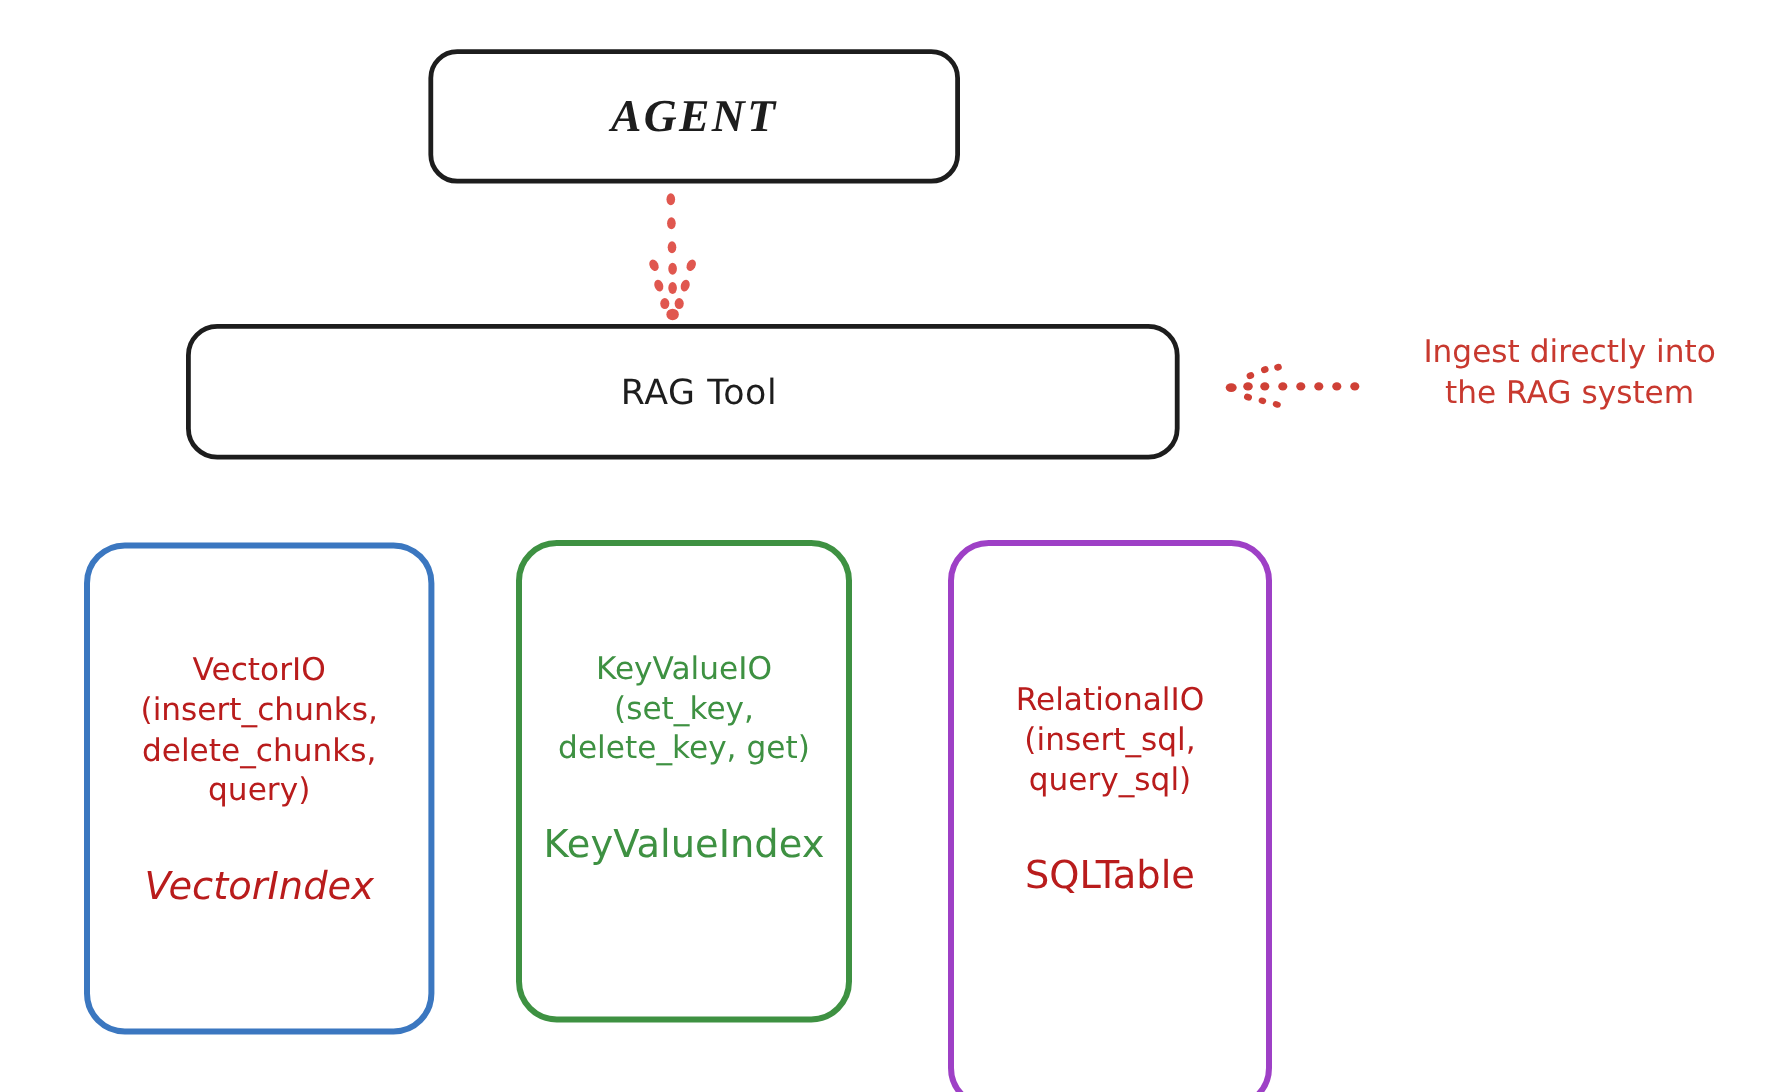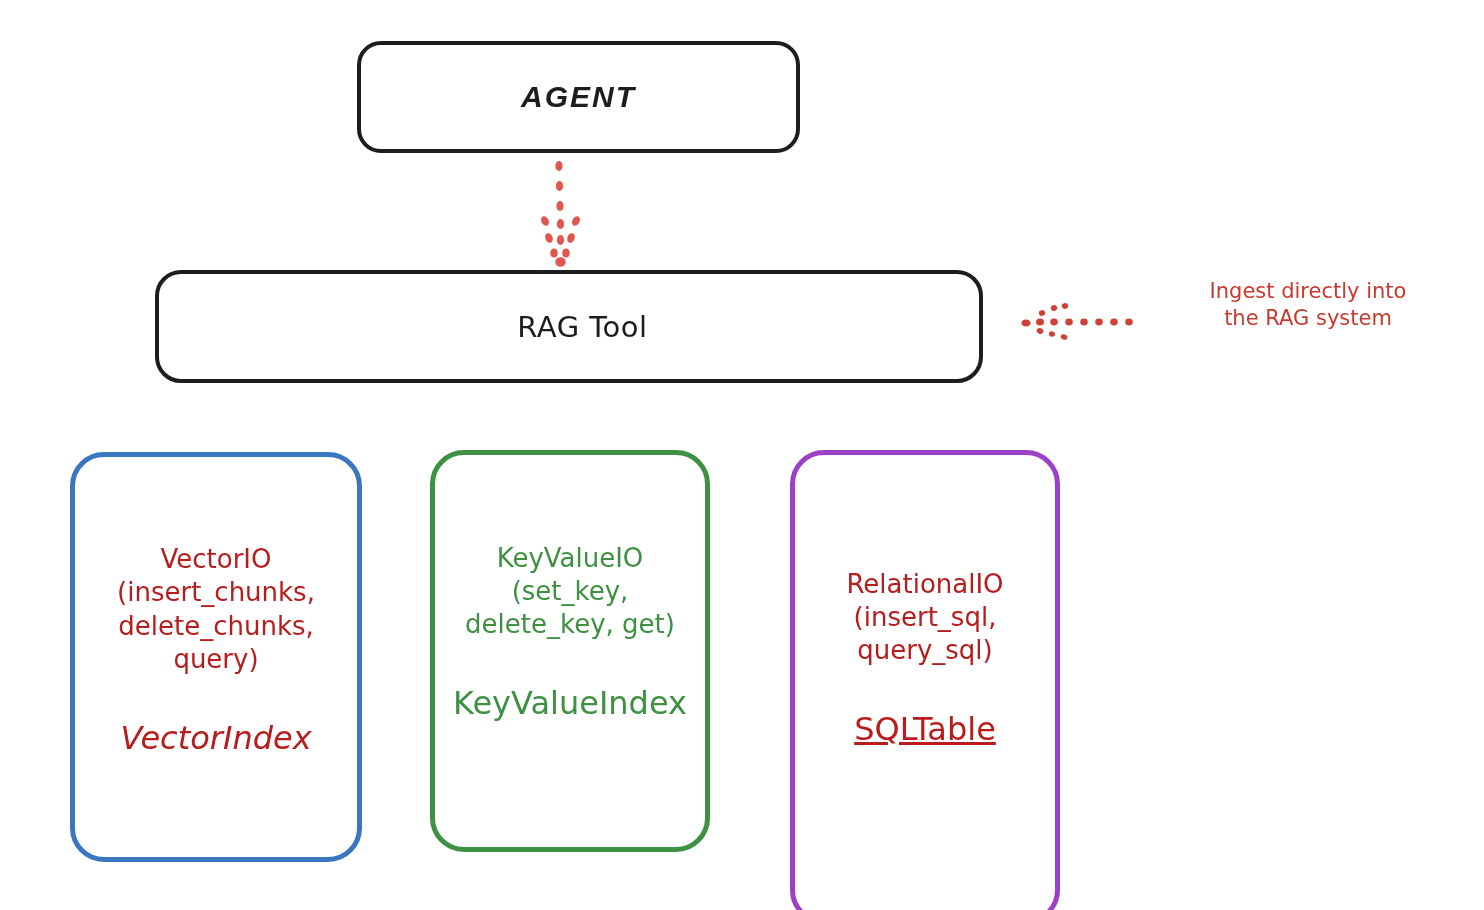--- a/index.html
+++ b/index.html
@@ -30,24 +30,24 @@
   
   #agent-node {
     left: 357px;
     top: 41px;
     width: 443px;
     height: 112px;
     border: 4px solid #1d1d1d;
     border-radius: 24px;
   }
   #agent-label {
-    font-family: Liberation Sans, sans-serif;
+    font-family: Liberation Serif, serif;
     font-style: italic;
     font-weight: 700;
-    font-size: 30px;
+    font-size: 38px;
     letter-spacing: 2px;
     color: #1d1d1d;
   }
 
   
   #rag-tool-node {
     left: 155px;
     top: 270px;
     width: 828px;
     height: 113px;
@@ -105,21 +105,21 @@
   #relational-card {
     left: 790px;
     top: 450px;
     width: 270px;
     height: 474px;
     border-color: #9e40c6;
     color: #b91c1c;
     justify-content: center;
   }
   #relational-card .title-block { margin-top: 28px; }
-  #relational-card .index-block { margin-bottom: 84px; text-decoration: underline; }
+  #relational-card .index-block { margin-bottom: 84px; }
 
   
   #agent-to-rag-arrow {
     position: absolute;
     left: 516px;
     top: 160px;
     width: 90px;
     height: 108px;
   }
 
@@ -132,21 +132,21 @@
     height: 52px;
   }
 
   
   #ingest-note {
     position: absolute;
     left: 1143px;
     top: 278px;
     width: 330px;
     color: #c8392f;
-    font-size: 21px;
+    font-size: 26px;
     line-height: 1.3;
     text-align: center;
     white-space: pre-line;
   }
 </style>
 </head>
 <body>
 
 <div id="canvas">
 

